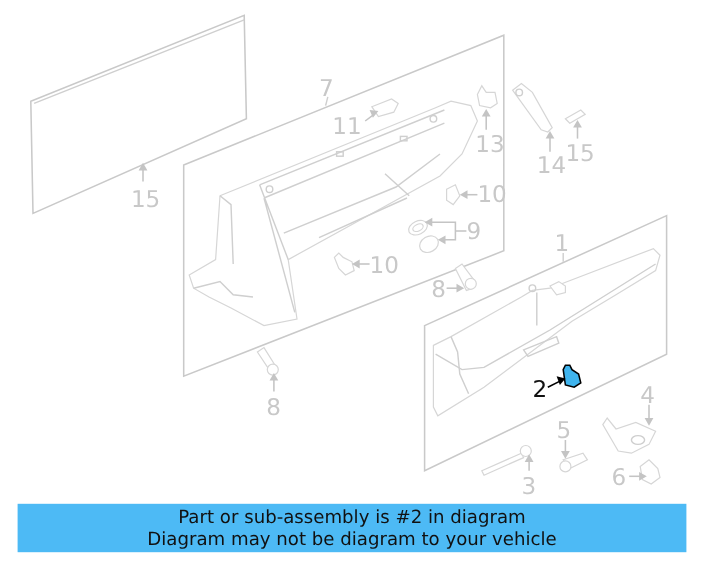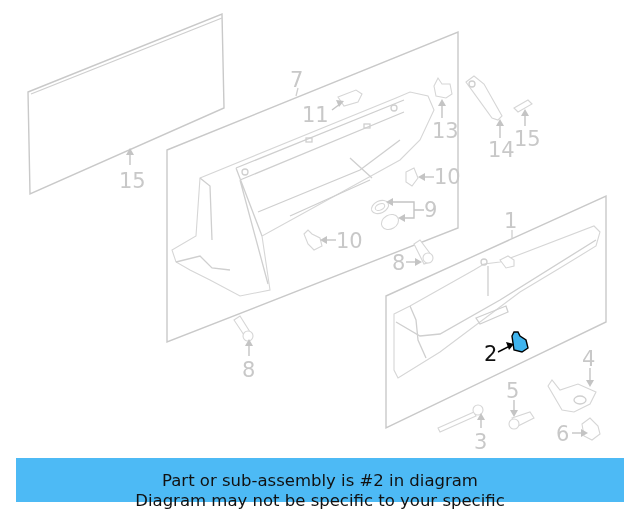--- a/index.html
+++ b/index.html
@@ -8,21 +8,21 @@
   .lbl { font-family: "DejaVu Sans", sans-serif; font-size: 21px; fill: #c8c8c8; }
   .lbl-hi { font-family: "DejaVu Sans", sans-serif; font-size: 21px; fill: #111111; }
   .ln { stroke: #cfcfcf; stroke-width: 1.3; fill: none; }
   .ln2 { stroke: #d6d6d6; stroke-width: 1.1; fill: #ffffff; }
   .pan { stroke: #c9c9c9; stroke-width: 1.4; fill: #ffffff; }
   .arr { stroke: #c4c4c4; stroke-width: 1.4; fill: none; }
   .arrh { fill: #c4c4c4; }
   #banner {
     position: absolute; left: 16px; top: 458px; width: 608px; height: 44px;
     background: #4dbaf5; color: #111; text-align: center;
-    font-size: 16.5px; line-height: 20px; padding-top: 13px; box-sizing: border-box;
+    font-size: 16.5px; line-height: 20px; padding-top: 2px; box-sizing: border-box;
   }
   #banner div { white-space: nowrap; }
 </style>
 </head>
 <body>
 
 <svg id="diagram" viewBox="0 0 640 512" xmlns="http://www.w3.org/2000/svg">
 
   <g>
     <polygon class="pan" points="28,92 222,14 224,108 30,194"></polygon>
@@ -162,14 +162,14 @@
     <path class="ln2" d="M438,428 L474,412 L476,416 L440,432 Z"></path>
     <circle class="ln2" cx="478" cy="410" r="5"></circle>
     <line class="arr" x1="481" y1="428" x2="481" y2="418"></line>
     <polygon class="arrh" points="477,420 481,413 485,420"></polygon>
     <text class="lbl" x="474" y="449">3</text>
   </g>
 </svg>
 
 <div id="banner">
   <div>Part or sub-assembly is #2 in diagram</div>
-  <div>Diagram may not be specific to your specific</div>
+  <div>Diagram may not be diagram to your vehicle</div>
 </div>
 
 </body></html>

